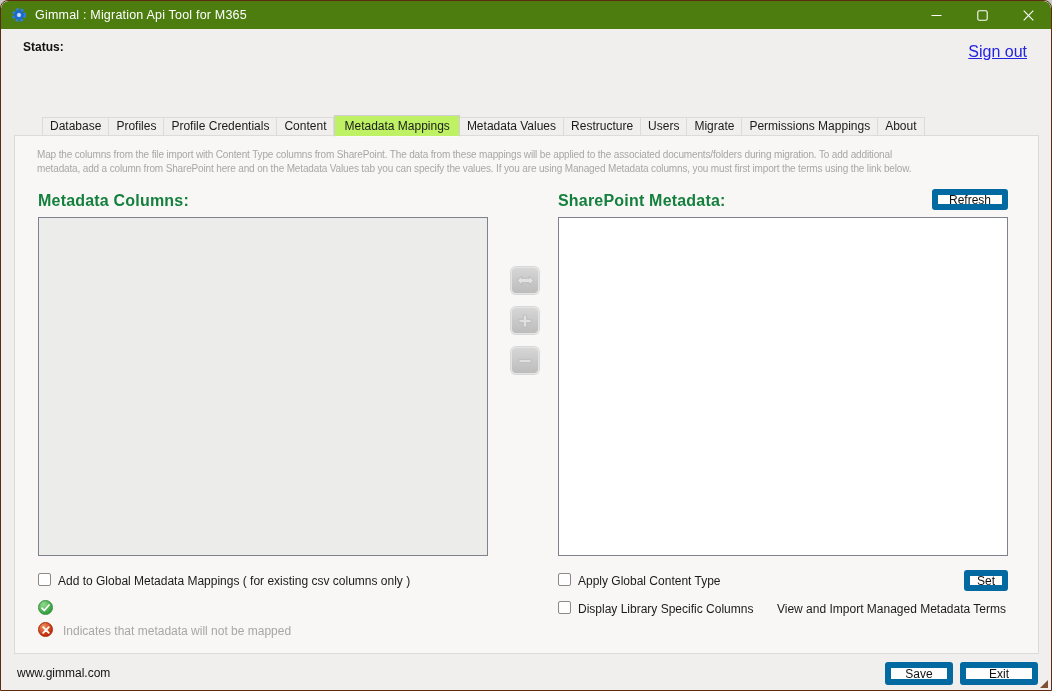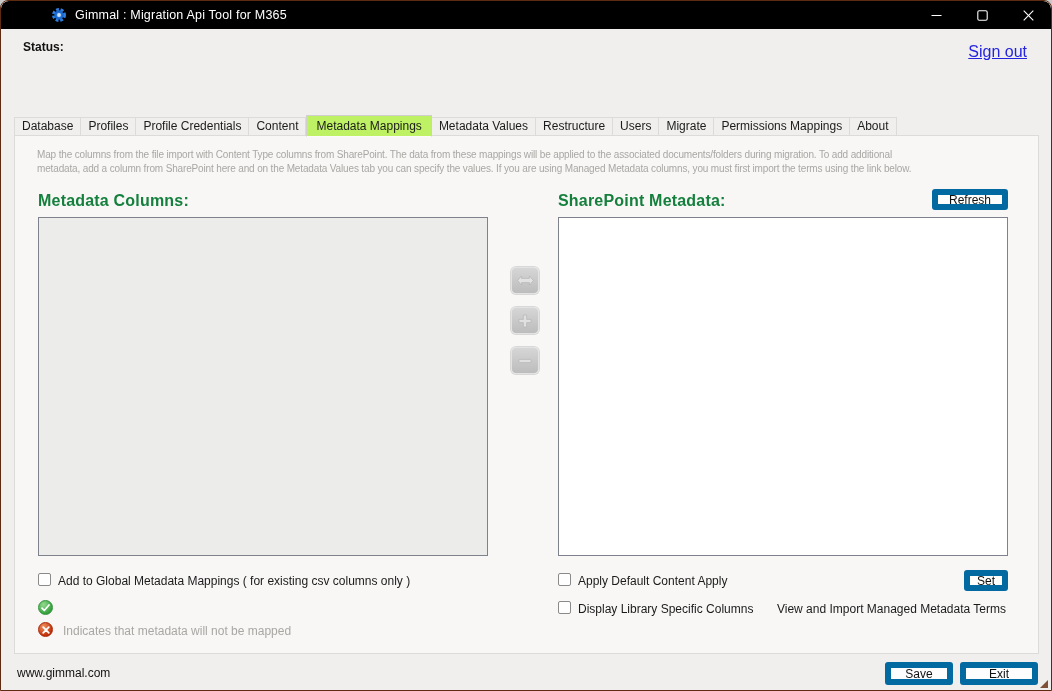--- a/index.html
+++ b/index.html
@@ -10,43 +10,42 @@
     position: relative; width: 1052px; height: 691px;
     background: #f0efed;
     border: 1px solid #5e2a11;
     border-radius: 8px 8px 0 0;
     overflow: hidden;
   }
 
   
   .titlebar {
     position: absolute; left: 0; top: 0; width: 100%; height: 28px;
-    background: #000000;
+    background: #4d7c0f;
     display: flex; align-items: center;
     border-radius: 8px 8px 0 0;
-    padding-left: 40px;
   }
   .app-icon { margin-left: 10px; width: 16px; height: 16px; display: block; }
   .window-title { color: #ffffff; font-size: 12.5px; margin-left: 8px; letter-spacing: .2px; }
   .win-controls { position: absolute; right: 0; top: 0; height: 28px; display: flex; }
   .win-btn { width: 46px; height: 28px; display: flex; align-items: center; justify-content: center; background: transparent; border: none; cursor: default; }
   .win-btn svg { display: block; }
 
   
   .status-label { position: absolute; left: 22px; top: 39px; font-size: 12px; font-weight: bold; color: #111111; }
   .sign-out { position: absolute; right: 24px; top: 42px; font-size: 16px; color: #2424e0; text-decoration: underline; cursor: pointer; }
 
   
   .tabstrip { position: absolute; left: 13px; top: 113px; height: 22px; display: flex; align-items: flex-end; z-index: 2; }
   .tab {
     height: 19px; line-height: 17px; padding: 0 7px; font-size: 12px; color: #1b1b1b;
     background: #f0efed; border: 1px solid #dcdbd9; border-left: none; cursor: pointer;
     white-space: nowrap;
   }
-  .tab:first-child { border-left: 1px solid #dcdbd9; }
+  .tab:first-child { border-left: 1px solid #dcdbd9; margin-left: 28px; }
   .tab.selected {
     height: 22px; line-height: 20px; padding: 0 9px;
     background: #bef264; border: 1px solid #d0cfcd; border-bottom: 1px solid #fbfbfa;
     margin-bottom: -1px; z-index: 3; position: relative;
   }
 
   
   .tabpage {
     position: absolute; left: 13px; top: 134px; width: 1025px; height: 519px;
     background: #f8f7f6; border: 1px solid #dcdbd9;
@@ -204,21 +203,21 @@
   </span>
 
   <span class="legend-icon legend-red">
     <svg width="8" height="8" viewBox="0 0 8 8">
         <path d="M1.2 1.2 L6.8 6.8 M6.8 1.2 L1.2 6.8" stroke="#ffffff" stroke-width="1.7" stroke-linecap="round"></path>
       </svg>
   </span>
   <span class="legend-text lt-2">Indicates that metadata will not be mapped</span>
 
   <span class="checkbox cb-apply"></span>
-  <span class="cb-label cbl-apply">Apply Default Content Apply</span>
+  <span class="cb-label cbl-apply">Apply Global Content Type</span>
   <button class="btn btn-set">Set</button>
 
   <span class="checkbox cb-display"></span>
   <span class="cb-label cbl-display">Display Library Specific Columns</span>
   <span class="managed-link">View and Import Managed Metadata Terms</span>
 
   <span class="website">www.gimmal.com</span>
   <button class="btn btn-save">Save</button>
   <button class="btn btn-exit">Exit</button>
 

